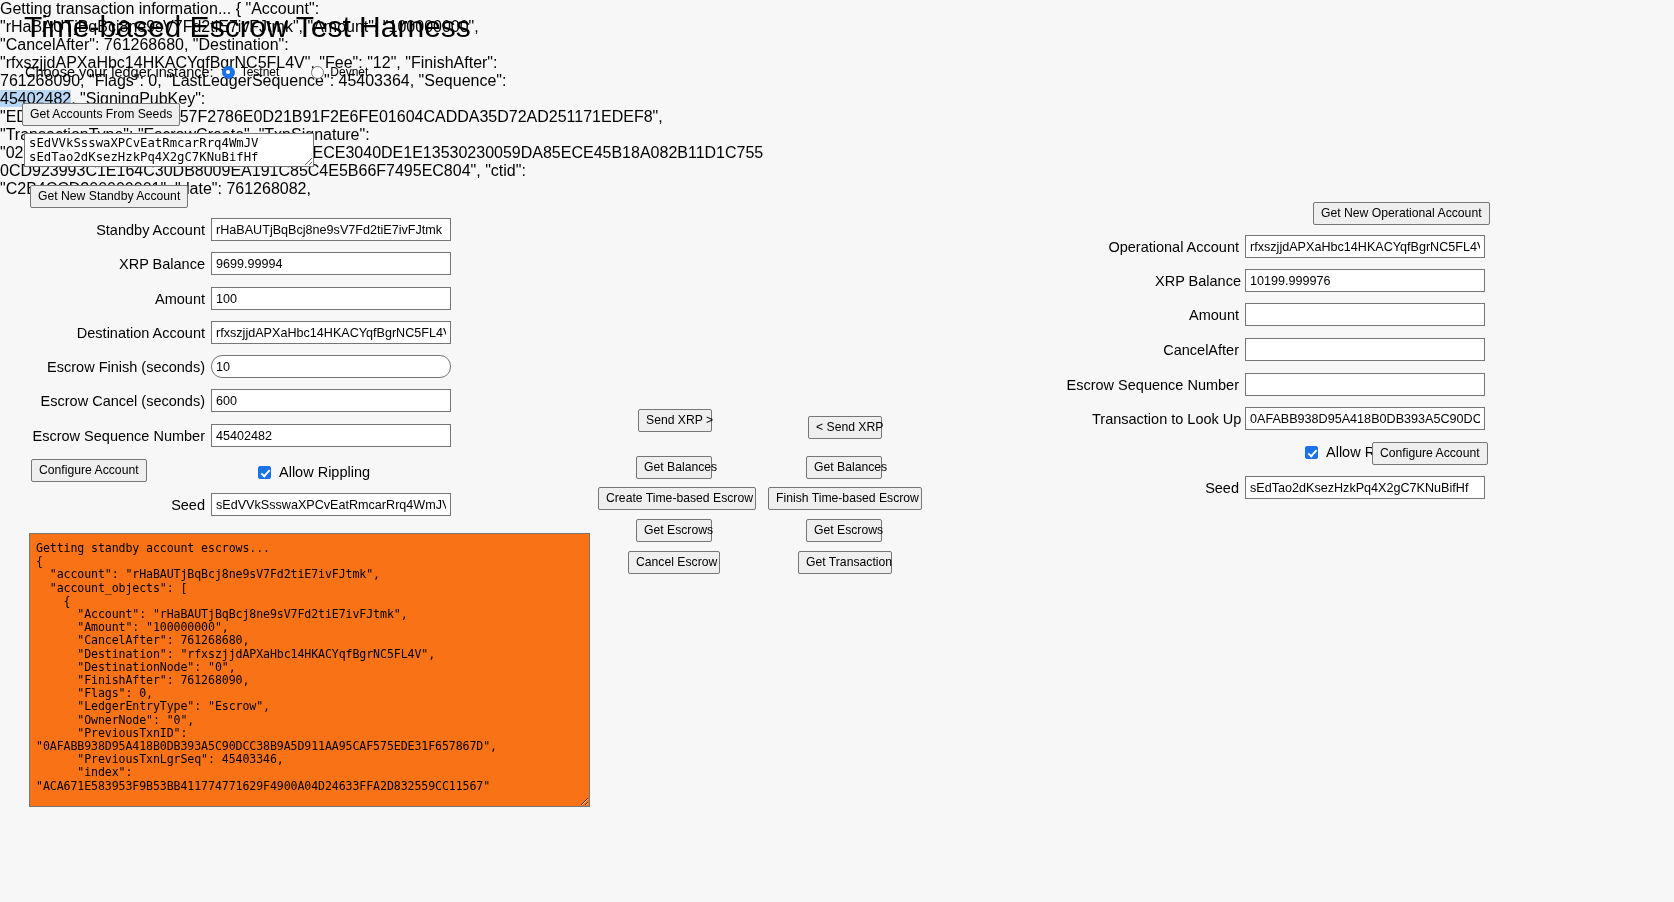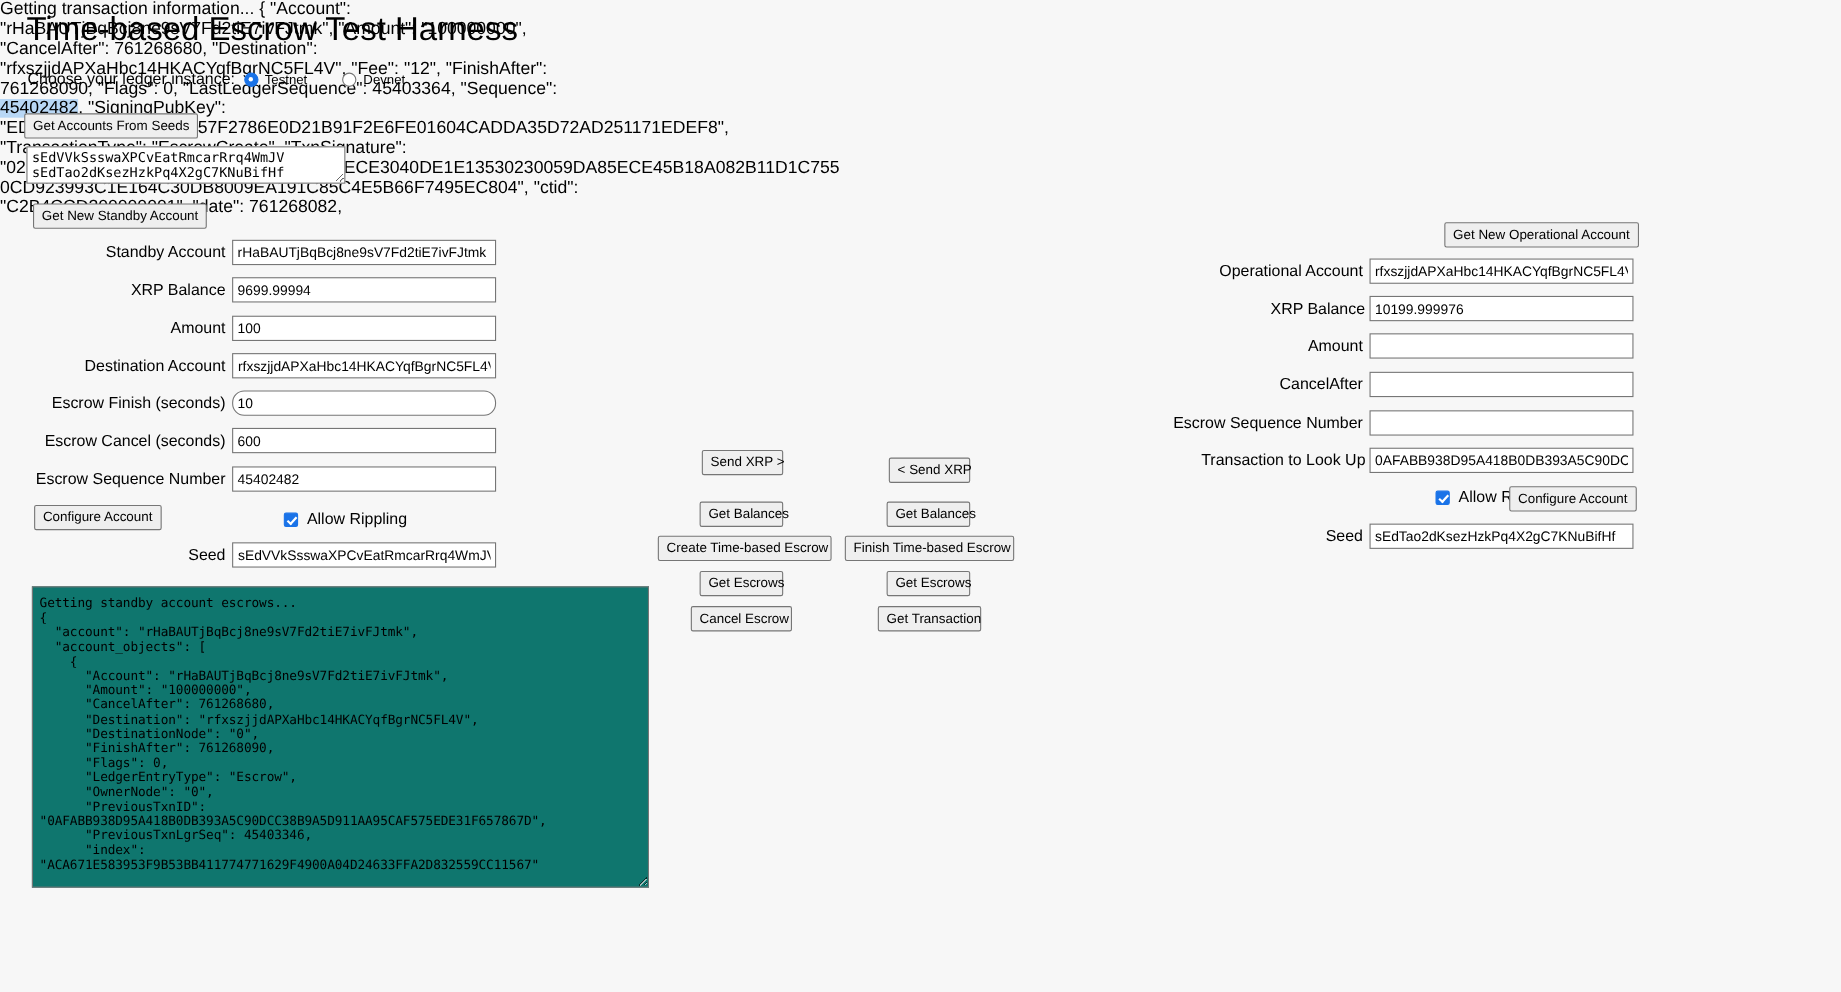--- a/index.html
+++ b/index.html
@@ -154,21 +154,21 @@
     padding-left: 48px;
   }
   .cb-row .cb-label { margin-left: 8px; }
 
   textarea.output {
     position: absolute;
     font-family: "DejaVu Sans Mono", monospace;
     font-size: 11.6px;
     line-height: 13.2px;
     color: #000;
-    background: #0f766e;
+    background: #f97316;
     border: 1px solid #767676;
     padding: 8px 20px 6px 6px;
     box-sizing: border-box;
     resize: both;
     overflow: auto;
     white-space: pre;
     letter-spacing: -0.1px;
   }
 
   .out-left {

